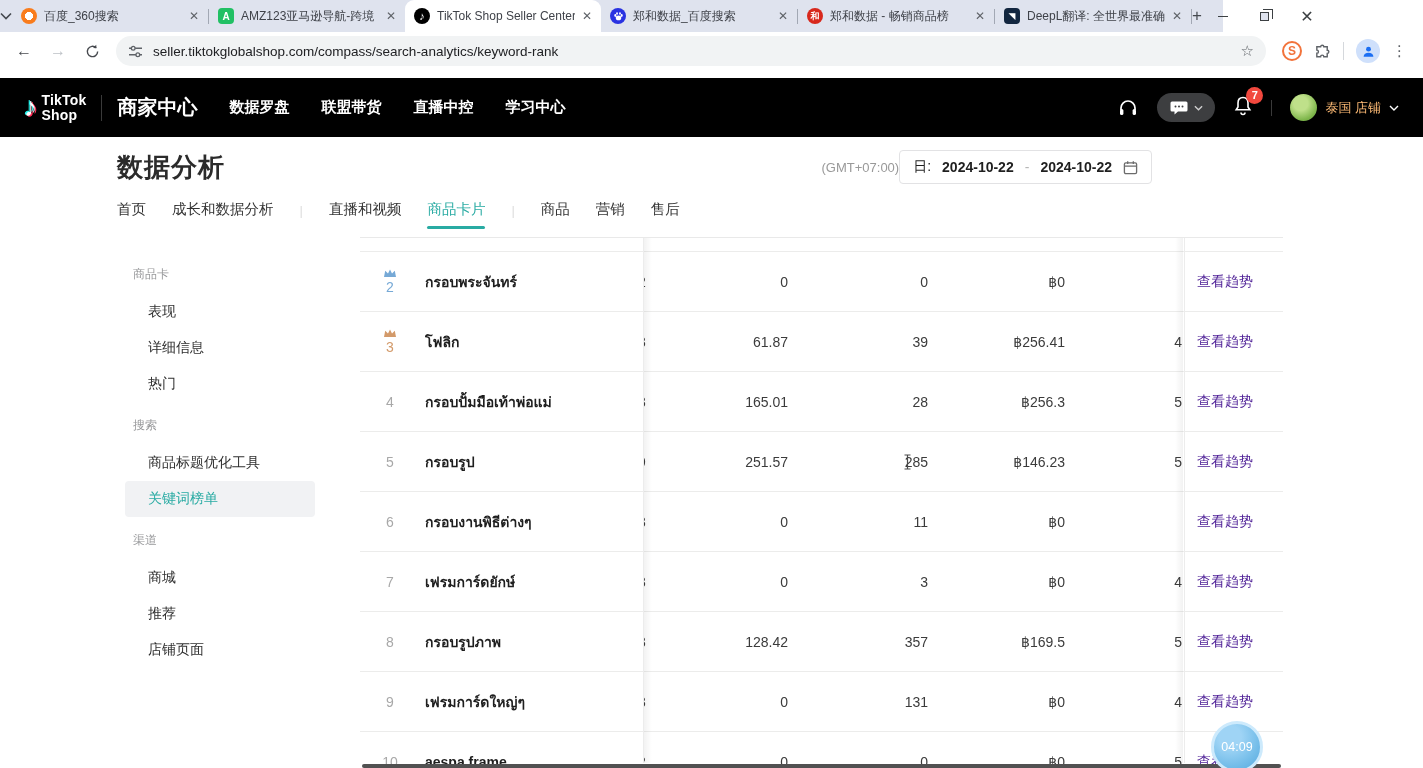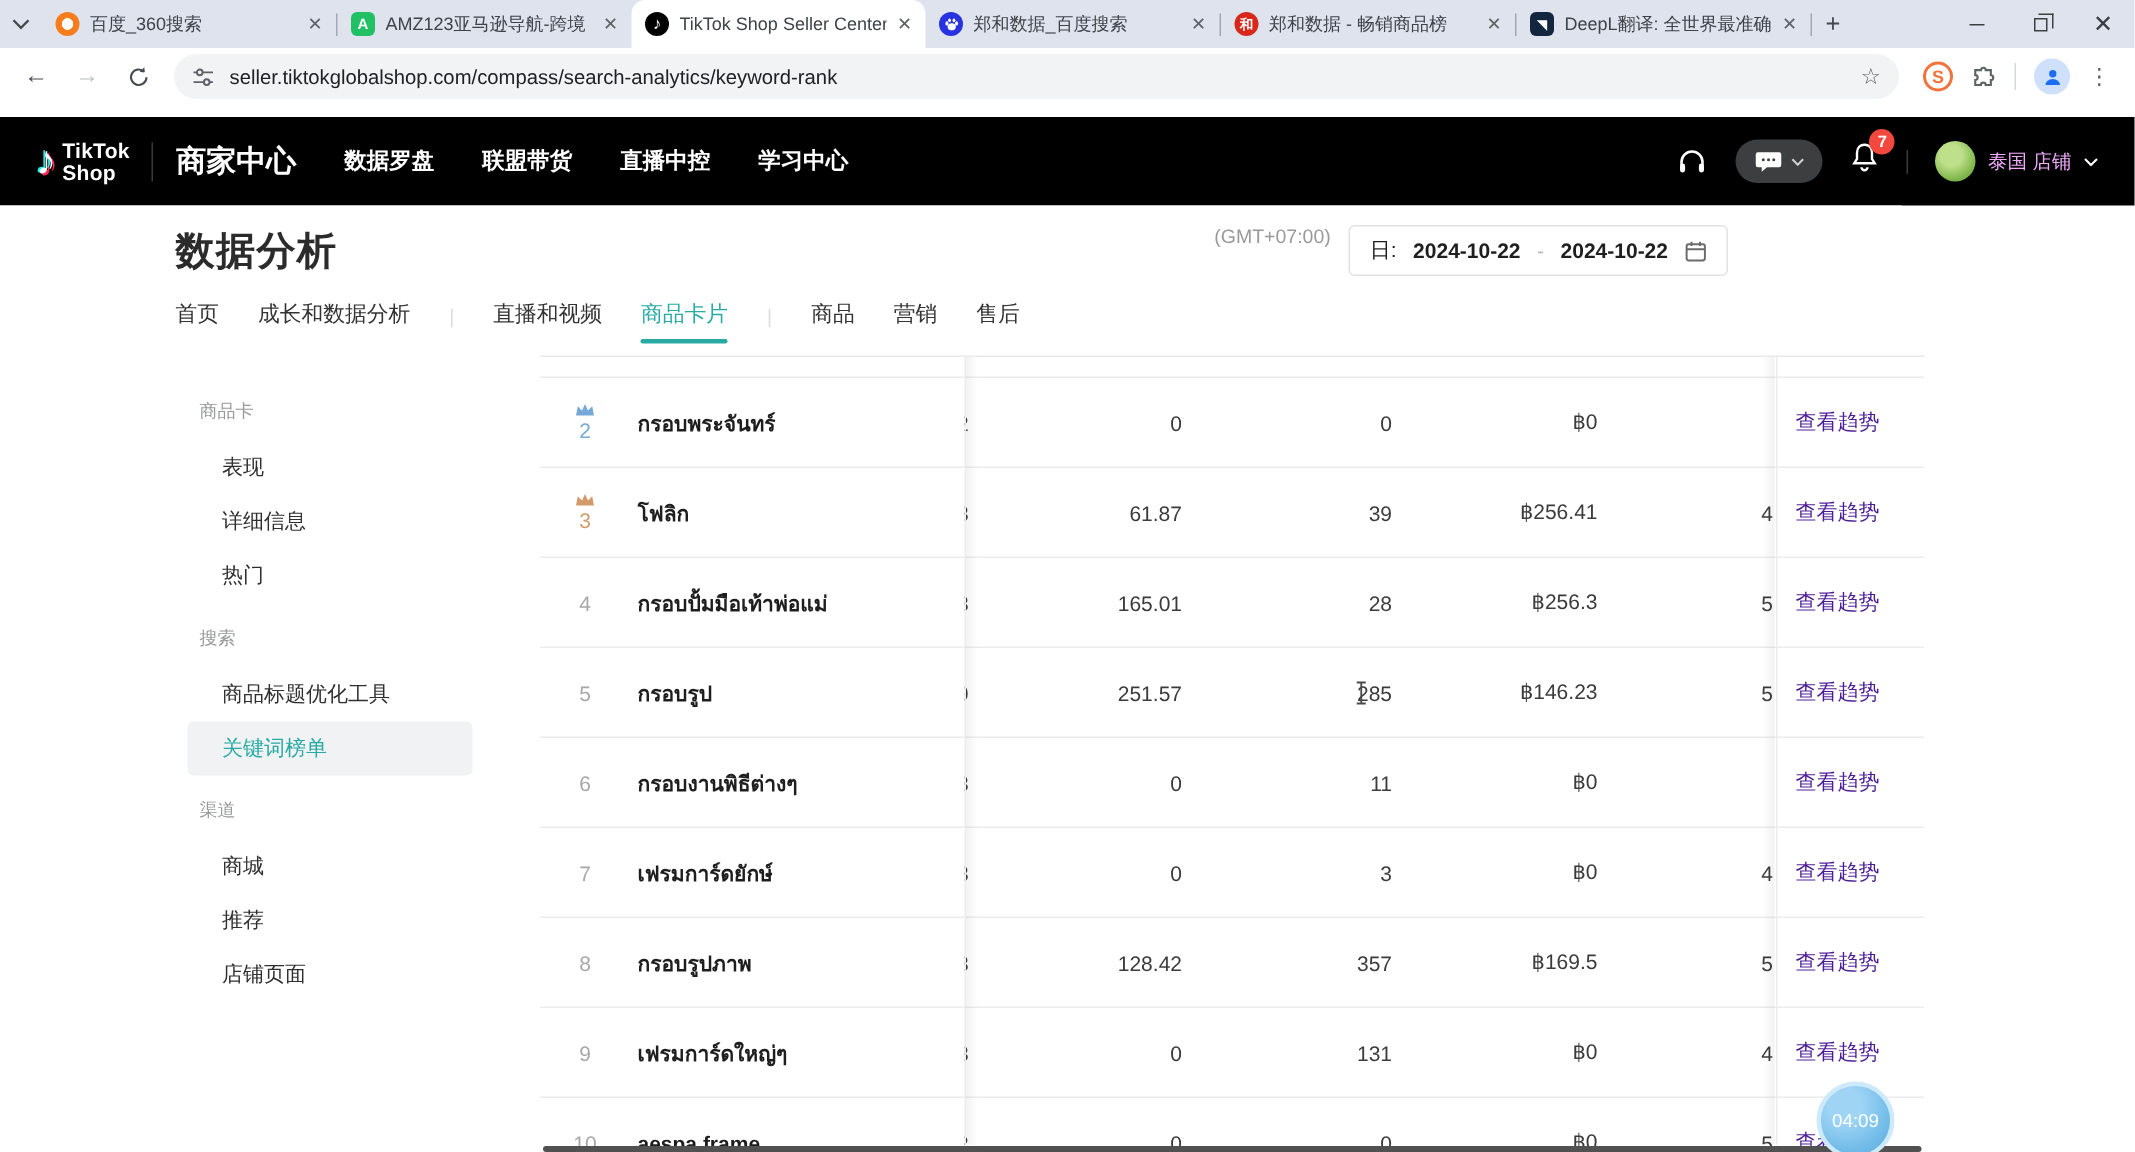--- a/index.html
+++ b/index.html
@@ -1,20 +1,20 @@
 <!DOCTYPE html>
 <html><head>
 <meta charset="utf-8">
 <style>
   * { margin:0; padding:0; box-sizing:border-box; }
   html,body { width:1423px; height:768px; overflow:hidden; background:#fff;
     font-family:"Liberation Sans","DejaVu Sans",sans-serif; }
 
   
-  .tabbar { position:absolute; left:0; top:0; width:1423px; height:32px;
+  .tabbar { position:absolute; left:0; top:0; width:1223px; height:32px;
     background:#dfe3ee; display:flex; align-items:center; }
   .tab-search { width:28px; height:32px; display:flex; align-items:center; justify-content:center;
     color:#45494f; font-size:11px; }
   .tab { height:32px; display:flex; align-items:center; gap:7px; padding:0 9px;
     width:196px; font-size:12px; color:#3f4249; position:relative; flex:none; }
   .tab.active { background:#fff; border-radius:9px 9px 0 0; }
   .tab .title { flex:1; white-space:nowrap; overflow:hidden; }
   .tab .close { font-size:12px; color:#5f6368; flex:none; }
   .tab-sep { width:1px; height:15px; background:#a2a8b4; flex:none; }
   .favicon { width:16px; height:16px; flex:none; display:flex; align-items:center; justify-content:center;
@@ -66,27 +66,27 @@
   .chat-pill { background:#3d3e40; border-radius:15px; height:29px; width:58px;
     display:flex; align-items:center; justify-content:center; gap:6px; }
   .bell-wrap { position:relative; }
   .badge { position:absolute; top:-8px; right:-10px; min-width:17px; height:17px; border-radius:9px;
     background:#f2483e; color:#fff; font-size:11px; font-weight:bold;
     display:flex; align-items:center; justify-content:center; padding:0 3px; }
   .hdr-sep { width:1px; height:16px; background:#3a3a3a; }
   .store { display:flex; align-items:center; gap:8px; }
   .store-avatar { width:27px; height:27px; border-radius:50%;
     background:radial-gradient(circle at 40% 35%, #bfe08a 0 30%, #7db54a 70%, #5f9b3a); }
-  .store-name { font-size:13px; color:#f0abfc; }
+  .store-name { font-size:13px; color:#fdba74; }
 
   
   .main { position:absolute; left:0; top:137px; width:1268px; height:631px; background:#fff; }
   .page-title { position:absolute; left:117px; top:13px; font-size:26px; font-weight:600;
     color:#2b2b2b; letter-spacing:1px; }
-  .daterow { position:absolute; right:116px; top:13px; display:flex; gap:12px; }
+  .daterow { position:absolute; right:116px; top:13px; display:flex; align-items:center; }
   .tz { font-size:13px; color:#999; }
   .datebox { border:1px solid #e2e2e4; border-radius:4px; height:34px; display:flex;
     align-items:center; padding:0 13px; gap:11px; font-size:14px; color:#1f1f1f; }
   .datebox .lbl { color:#1f1f1f; }
   .datebox .d { font-weight:600; }
   .datebox .sep { color:#b7b7b7; }
 
   .tabsrow { position:absolute; left:117px; top:63px; display:flex; align-items:center; gap:26px;
     font-size:14.5px; color:#333; }
   .ptab { position:relative; padding-bottom:2px; }

